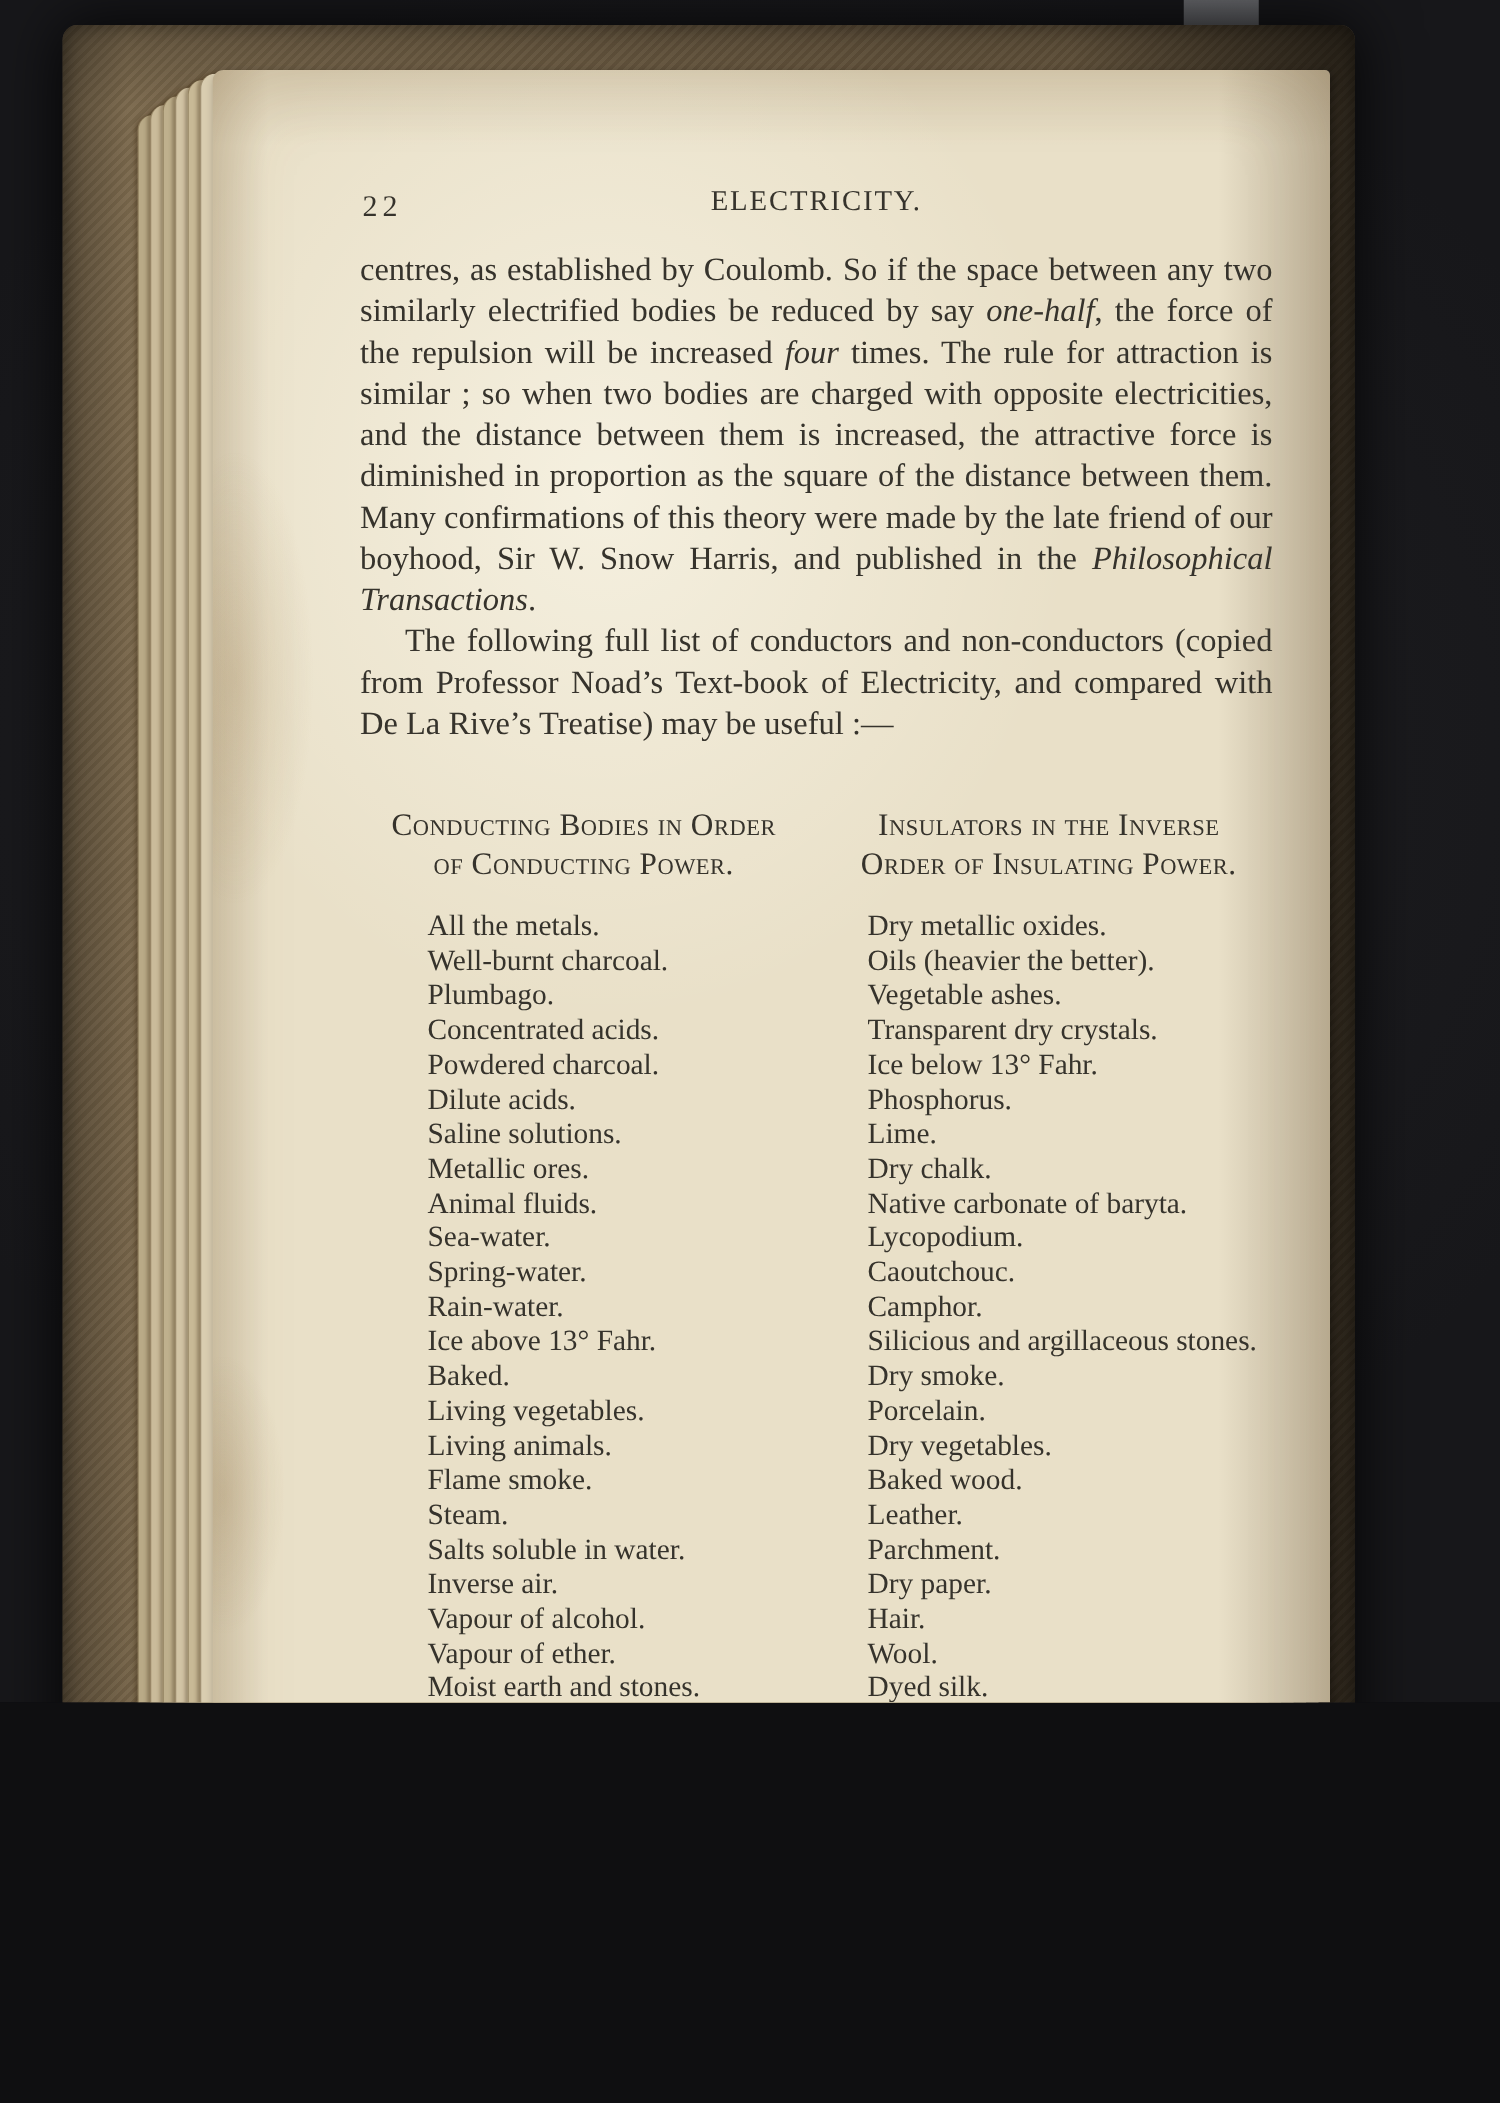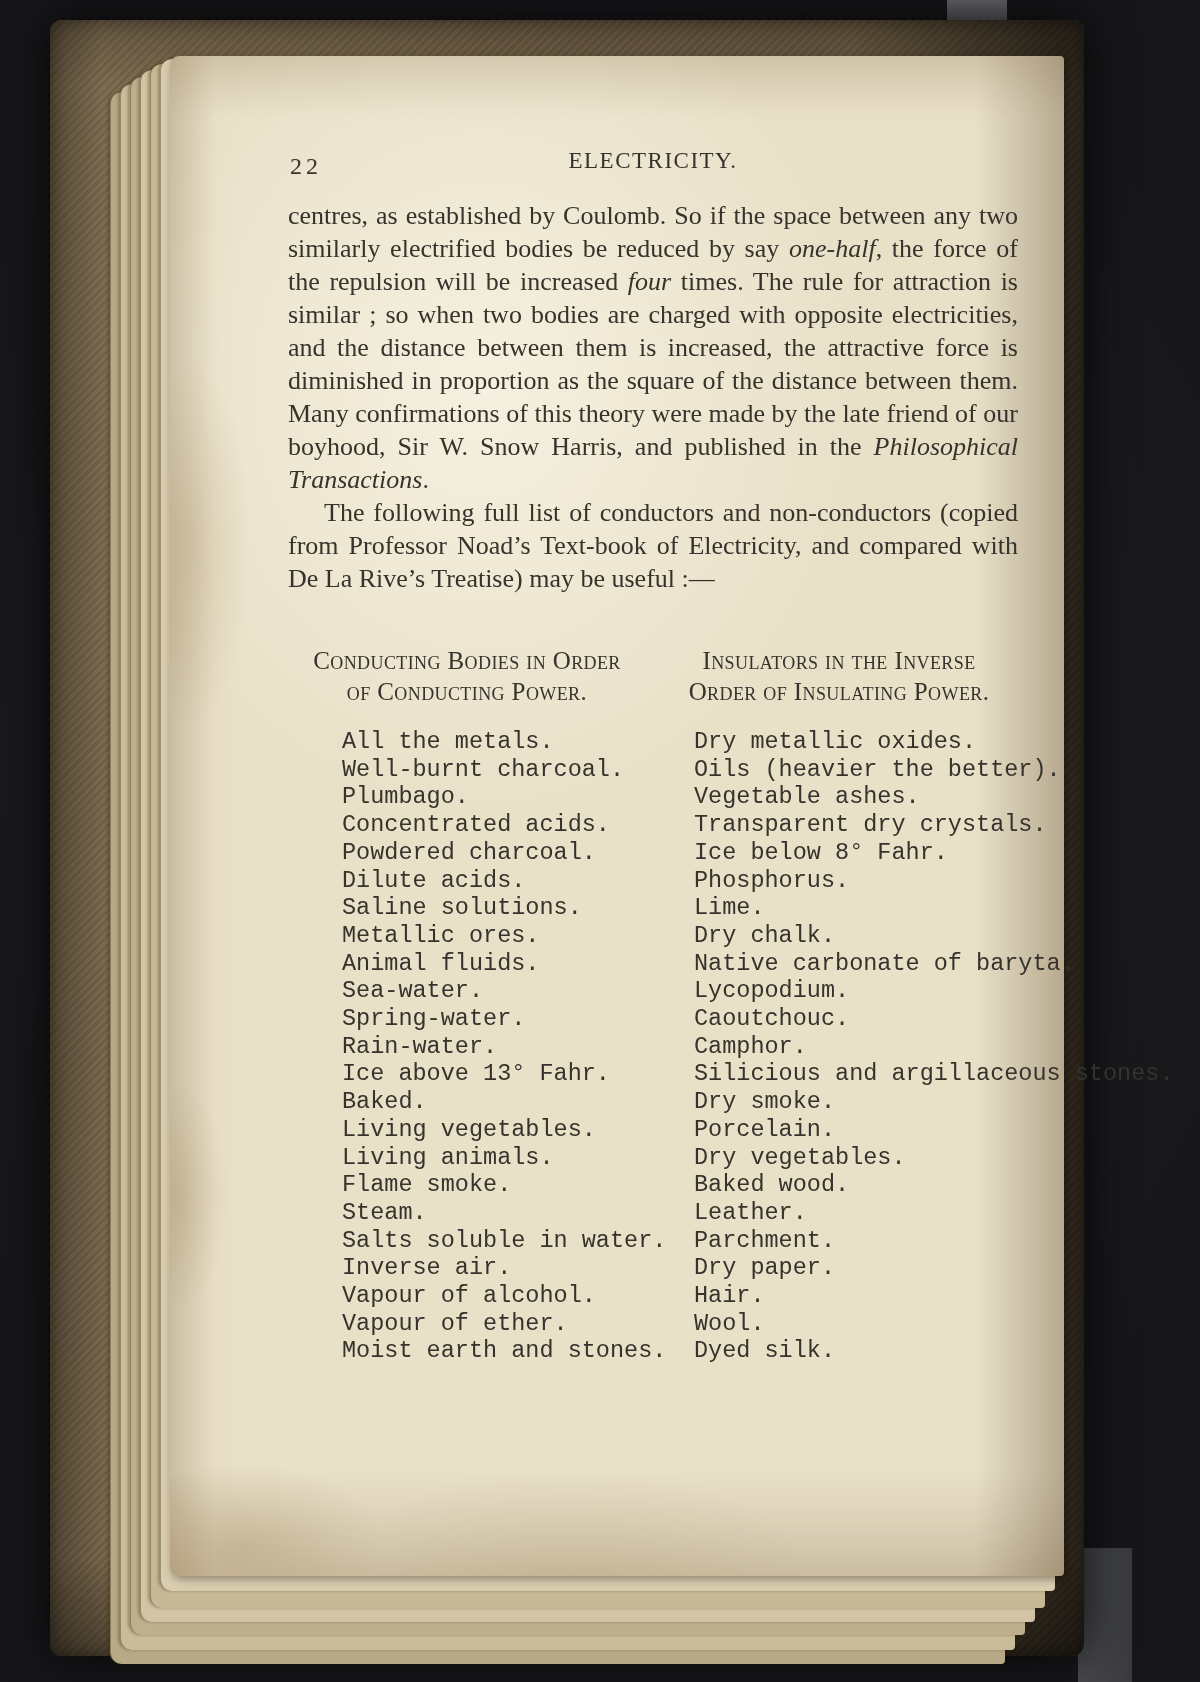--- a/index.html
+++ b/index.html
@@ -4,21 +4,21 @@
 <title>Scanned book page — Electricity, p.22</title>
 <style>
   html, body {
     margin: 0;
     padding: 0;
     background: #0f0f11;
   }
   .stage {
     position: relative;
     width: 1200px;
-    height: 1682px;
+    height: 1362px;
     background:
       radial-gradient(ellipse 90% 70% at 50% 45%, rgba(60,60,64,0.25), rgba(0,0,0,0) 70%),
       #17171a;
     overflow: hidden;
     font-family: "Liberation Serif", "DejaVu Serif", serif;
   }
 
   
   .fixture-top-right {
     position: absolute;
@@ -126,21 +126,20 @@
     font-variant: small-caps;
     font-size: 25px;
     line-height: 31px;
     text-align: center;
     letter-spacing: 0.4px;
   }
   .col-items {
     margin-top: 21px;
     font-size: 23.5px;
     line-height: 27.7px;
-    font-family: Liberation Mono, monospace;
   }
   .col.left  .col-items { padding-left: 54px; }
   .col.right .col-items { padding-left: 34px; }
   .list-item { white-space: nowrap; }
 </style>
 </head>
 <body>
 
 <div class="stage">
 
@@ -234,21 +233,21 @@
           <div class="col-items">
 
               <div class="list-item">Dry metallic oxides.</div>
 
               <div class="list-item">Oils (heavier the better).</div>
 
               <div class="list-item">Vegetable ashes.</div>
 
               <div class="list-item">Transparent dry crystals.</div>
 
-              <div class="list-item">Ice below 8° Fahr.</div>
+              <div class="list-item">Ice below 13° Fahr.</div>
 
               <div class="list-item">Phosphorus.</div>
 
               <div class="list-item">Lime.</div>
 
               <div class="list-item">Dry chalk.</div>
 
               <div class="list-item">Native carbonate of baryta.</div>
 
               <div class="list-item">Lycopodium.</div>

